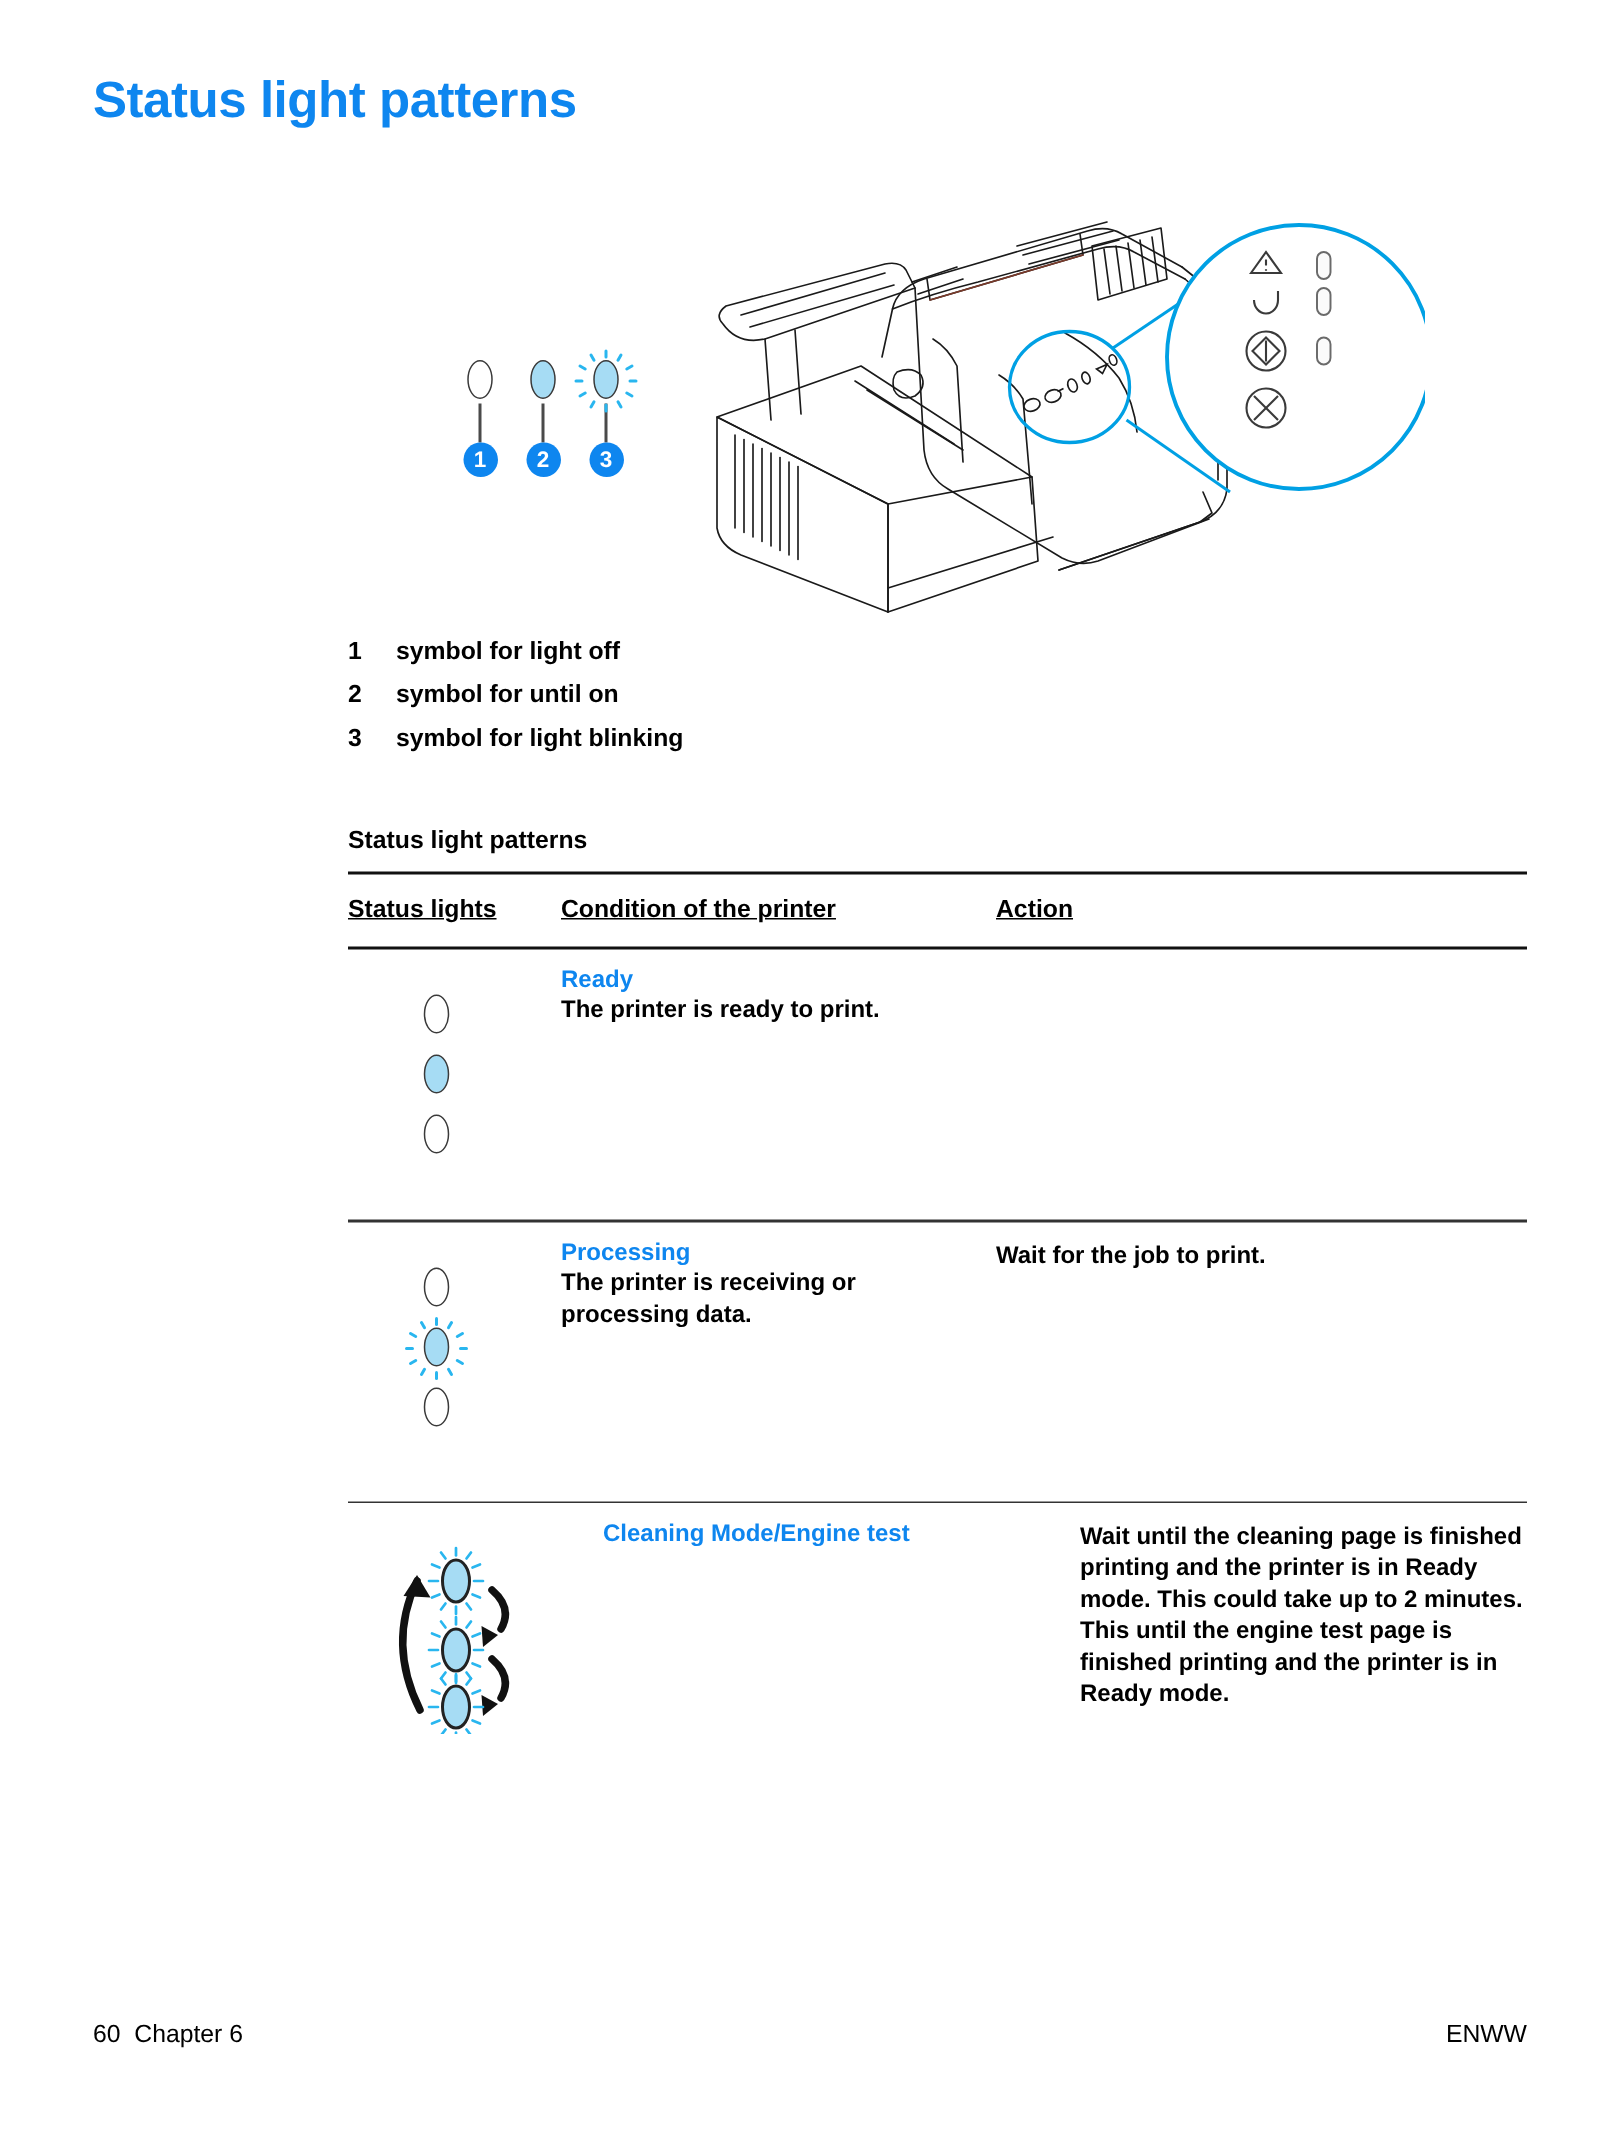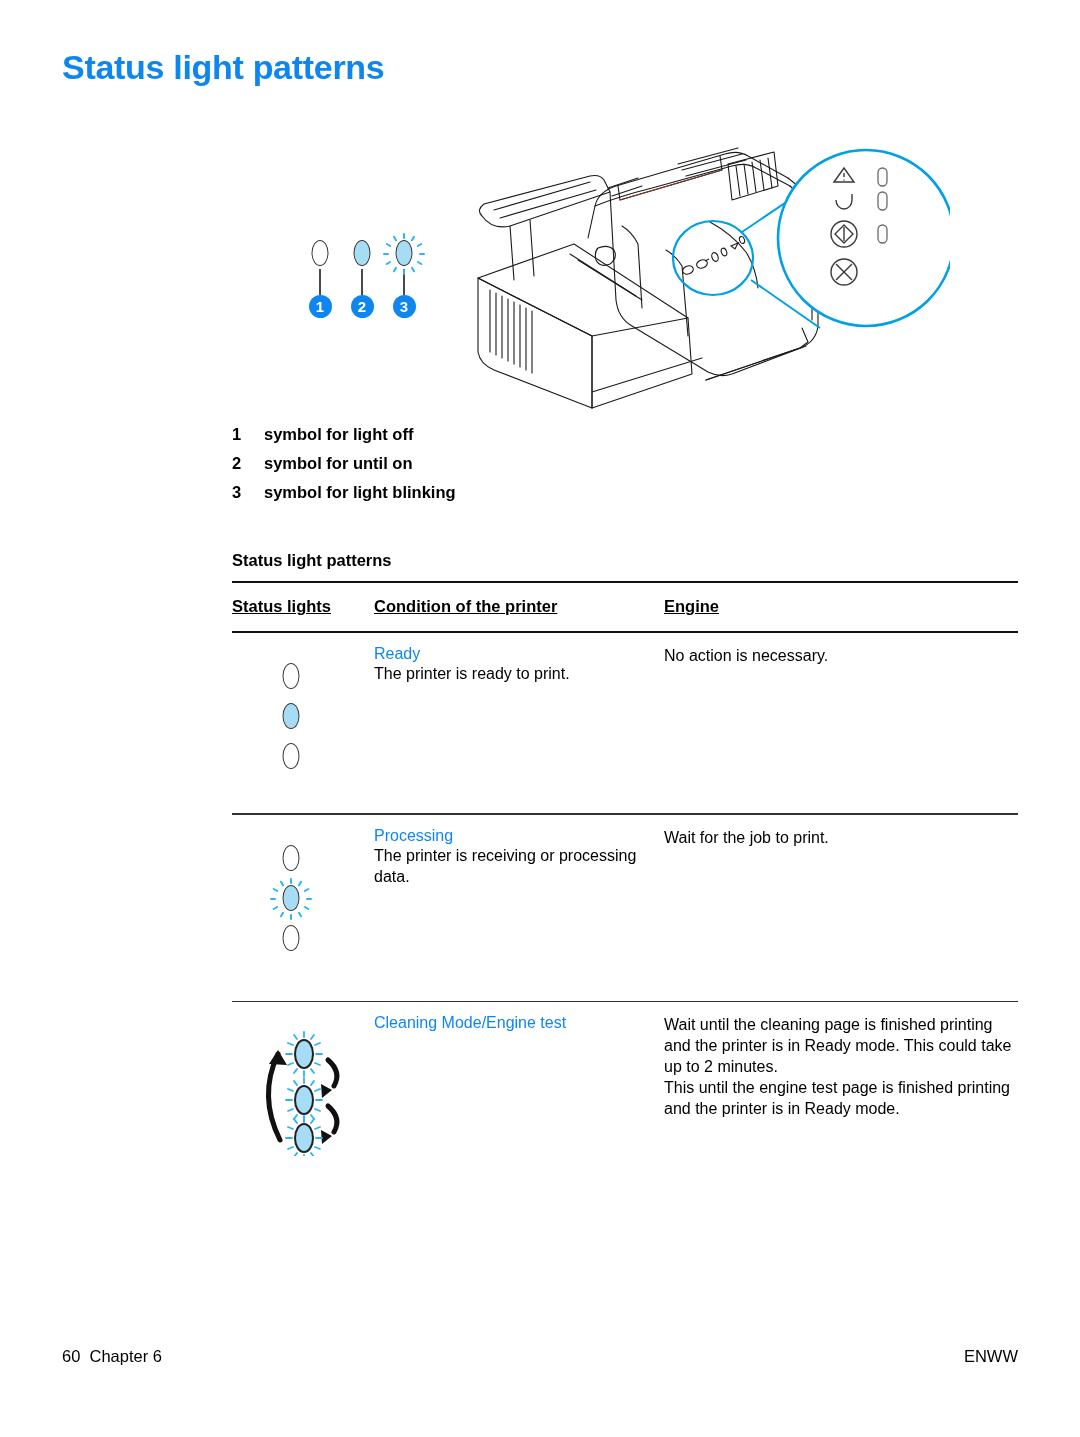--- a/index.html
+++ b/index.html
@@ -159,20 +159,21 @@
   }
   .col-lights { flex: 0 0 142px; }
   .col-cond   { flex: 0 0 290px; }
   .col-action { flex: 1; }
 
   .trow {
     display: flex;
     font-size: 16px;
     padding: 12px 0 16px 0;
     position: relative;
+    font-weight: bold;
   }
   .cell-lights {
     flex: 0 0 142px;
     position: relative;
   }
   .cell-cond { flex: 0 0 290px; padding-right: 18px; box-sizing: border-box; }
   .cell-action { flex: 1; }
 
   .state-name { color: #0e86ef; margin-bottom: 2px; }
   .cell p { margin: 0; }
@@ -383,44 +384,41 @@
 </div>
 
 <div class="table-wrap">
 
   <div class="table-caption">Status light patterns</div>
   <div class="rule-thick"></div>
 
   <div class="thead">
     <div class="col-lights">Status lights</div>
     <div class="col-cond">Condition of the printer</div>
-    <div class="col-action">Engine</div>
+    <div class="col-action">Action</div>
   </div>
   <div class="rule-thick"></div>
 
   <div class="trow" style="min-height:152px;">
     <div class="cell-lights">
       <div class="light-stack">
         <div class="lamp off">
             <div class="bulb"></div>
           </div>
         <div class="lamp on">
             <div class="bulb"></div>
           </div>
         <div class="lamp off">
             <div class="bulb"></div>
           </div>
       </div>
     </div>
     <div class="cell cell-cond">
       <p class="state-name">Ready</p>
       <p class="cond-desc">The printer is ready to print.</p>
-    </div>
-    <div class="cell cell-action">
-      <p class="para">No action is necessary.</p>
     </div>
   </div>
   <div class="rule-thin"></div>
 
   <div class="trow" style="min-height:158px;">
     <div class="cell-lights">
       <div class="light-stack">
         <div class="lamp off">
             <div class="bulb"></div>
           </div>
@@ -449,21 +447,21 @@
     <div class="cell cell-cond">
       <p class="state-name">Processing</p>
       <p class="cond-desc">The printer is receiving or processing data.</p>
     </div>
     <div class="cell cell-action">
       <p class="para">Wait for the job to print.</p>
     </div>
   </div>
   <div class="rule-thin"></div>
 
-  <div class="trow" style="min-height:170px;">
+  <div class="trow" style="min-height:170px;gap:28px;">
     <div class="cell-lights">
       <div class="cleaning-art">
         <svg width="110" height="136" viewBox="0 0 110 136" xmlns="http://www.w3.org/2000/svg">
 
           <path d="M28 120 Q6 76 26 34" fill="none" stroke="#111" stroke-width="5" stroke-linecap="round"></path>
           <path d="M26 30 l-9 14 l18 1 Z" fill="#111"></path>
 
           <path d="M76 40 q14 12 6 26" fill="none" stroke="#111" stroke-width="5" stroke-linecap="round"></path>
           <path d="M80 70 l-11 -6 l1 14 Z" fill="#111"></path>
 

